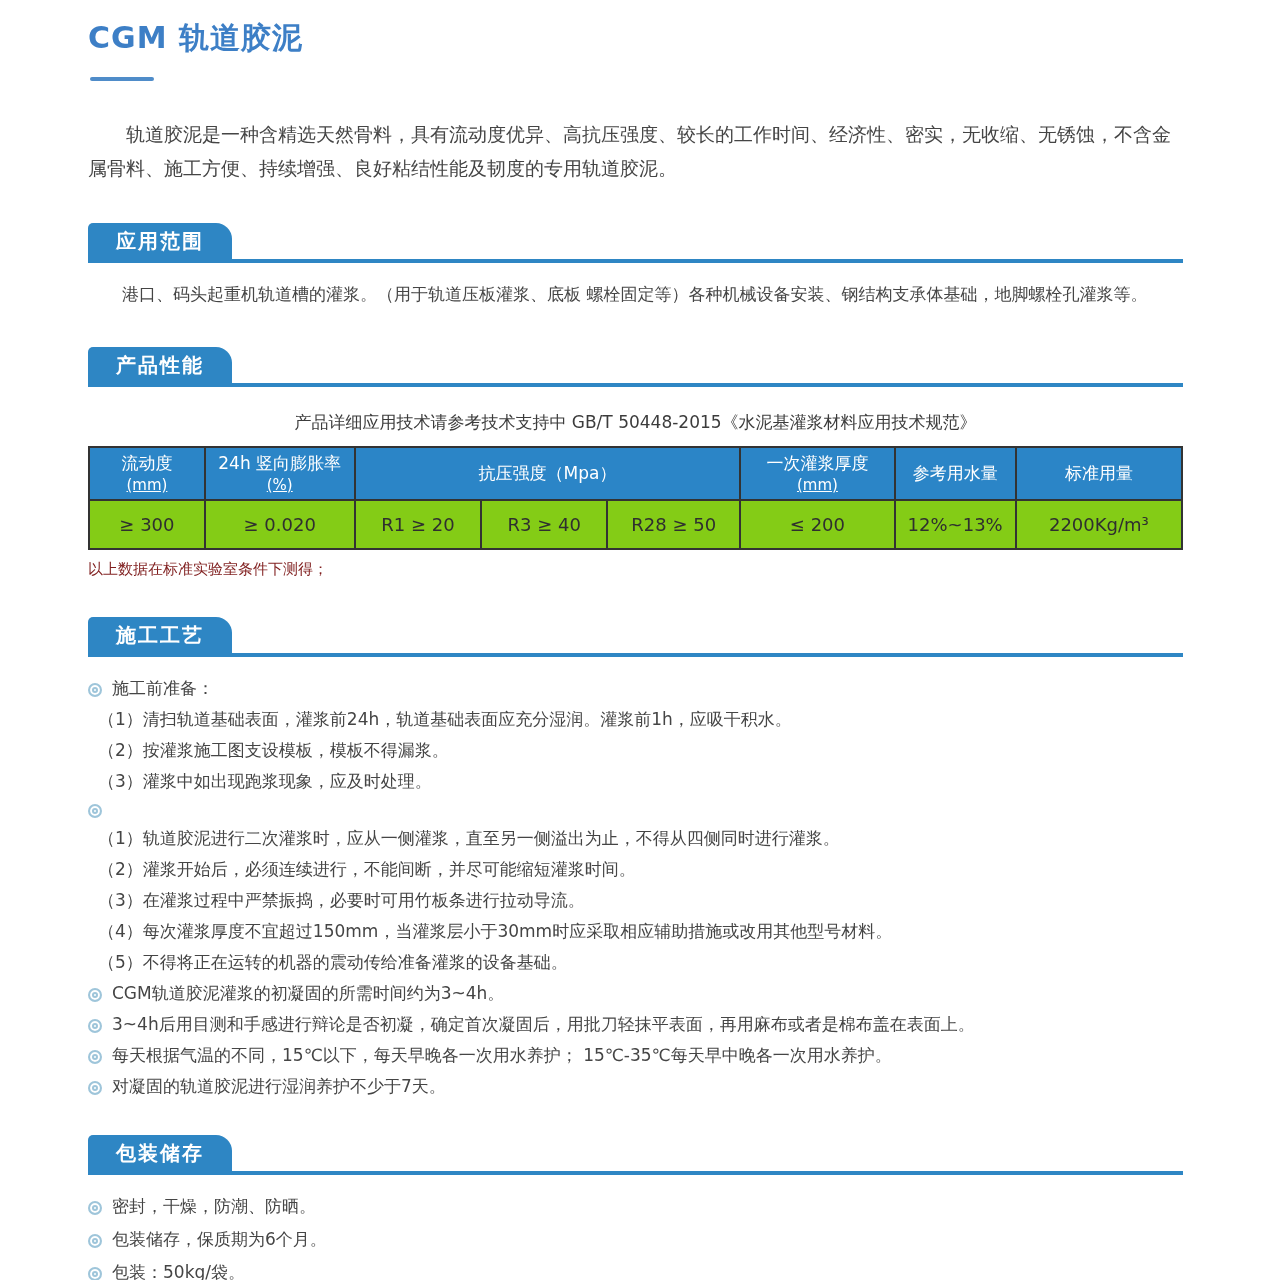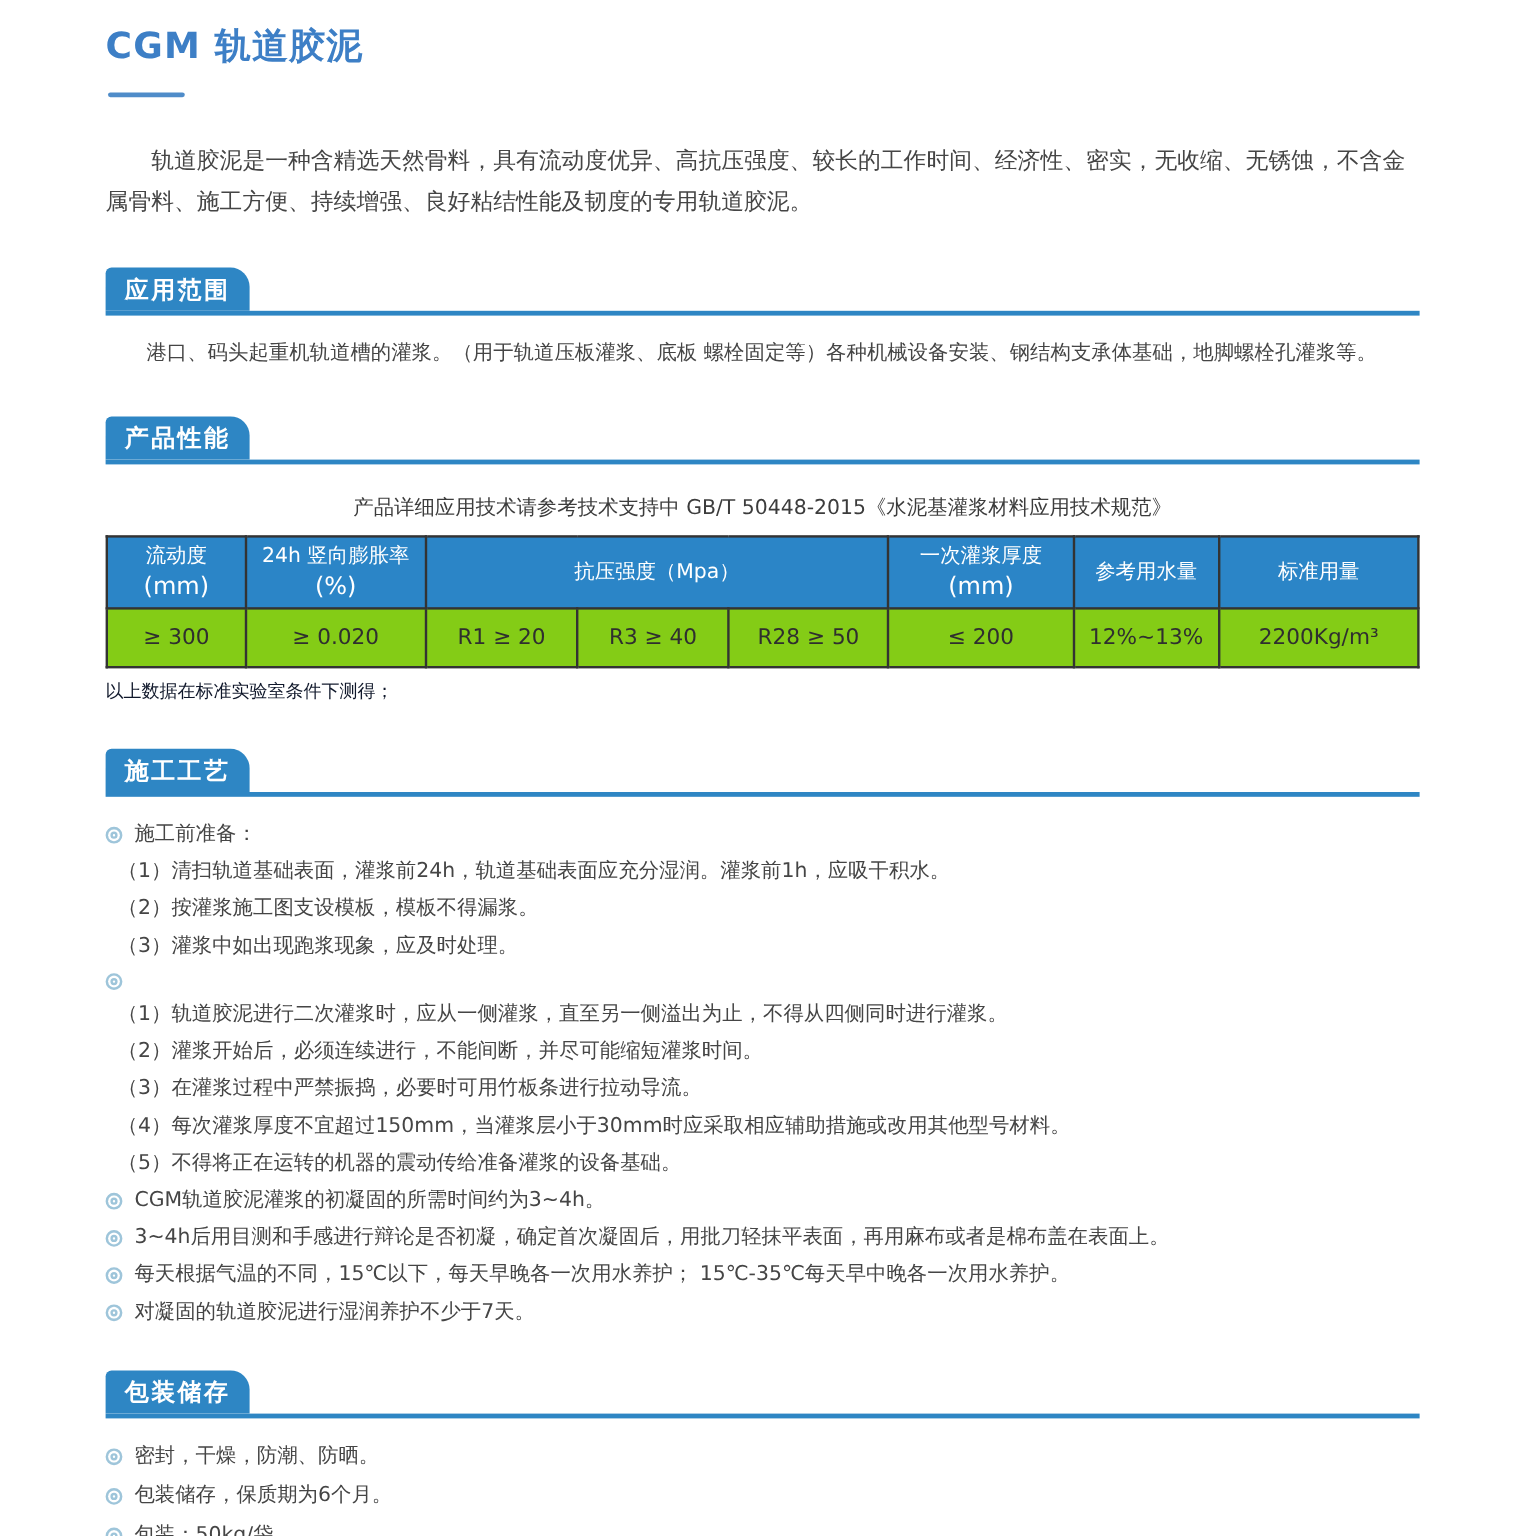--- a/index.html
+++ b/index.html
@@ -43,21 +43,21 @@
     line-height: 0;
   }
   .section-tab {
     display: inline-block;
     background: #2e86c4;
     color: #ffffff;
     font-size: 20px;
     font-weight: bold;
     line-height: 36px;
     height: 36px;
-    padding: 0 16px;
+    padding: 0 28px;
     border-radius: 5px 16px 0 0;
     letter-spacing: 2px;
     text-align: center;
   }
 
   .section-body {
     margin-top: 16px;
     font-size: 17px;
     line-height: 30px;
     text-indent: 2em;
@@ -91,26 +91,26 @@
     height: 52px;
     padding: 4px 2px;
   }
   .perf-table td {
     background: #84cc16;
     color: #2f2f2f;
     font-size: 18px;
     height: 49px;
     padding: 4px 2px;
   }
-  .th-unit { display: block; font-size: 20px; }
+  .th-unit { display: block; font-size: 15px; text-decoration: underline; }
 
   .footnote {
     margin-top: 10px;
     font-size: 15px;
-    color: #0f172a;
+    color: #7f1d1d;
   }
 
   
   .list { margin-top: 20px; }
   .list-item {
     display: flex;
     align-items: center;
     margin-bottom: 9px;
     font-size: 17px;
     line-height: 22px;

